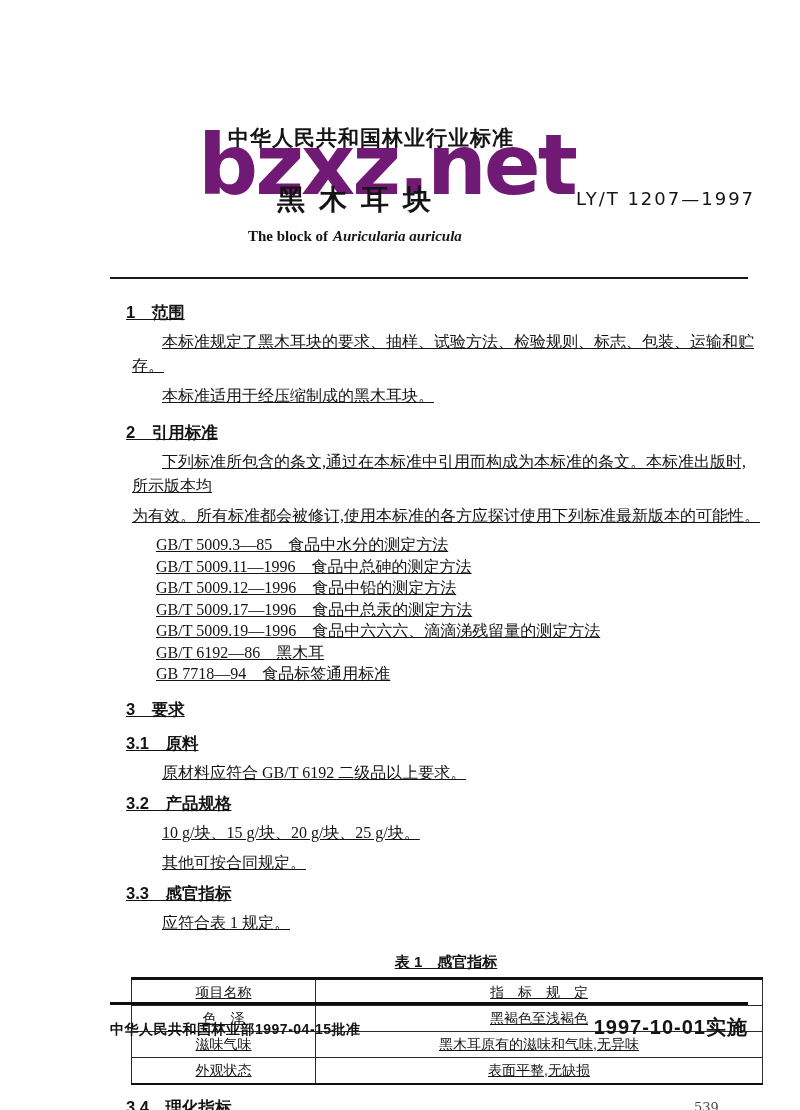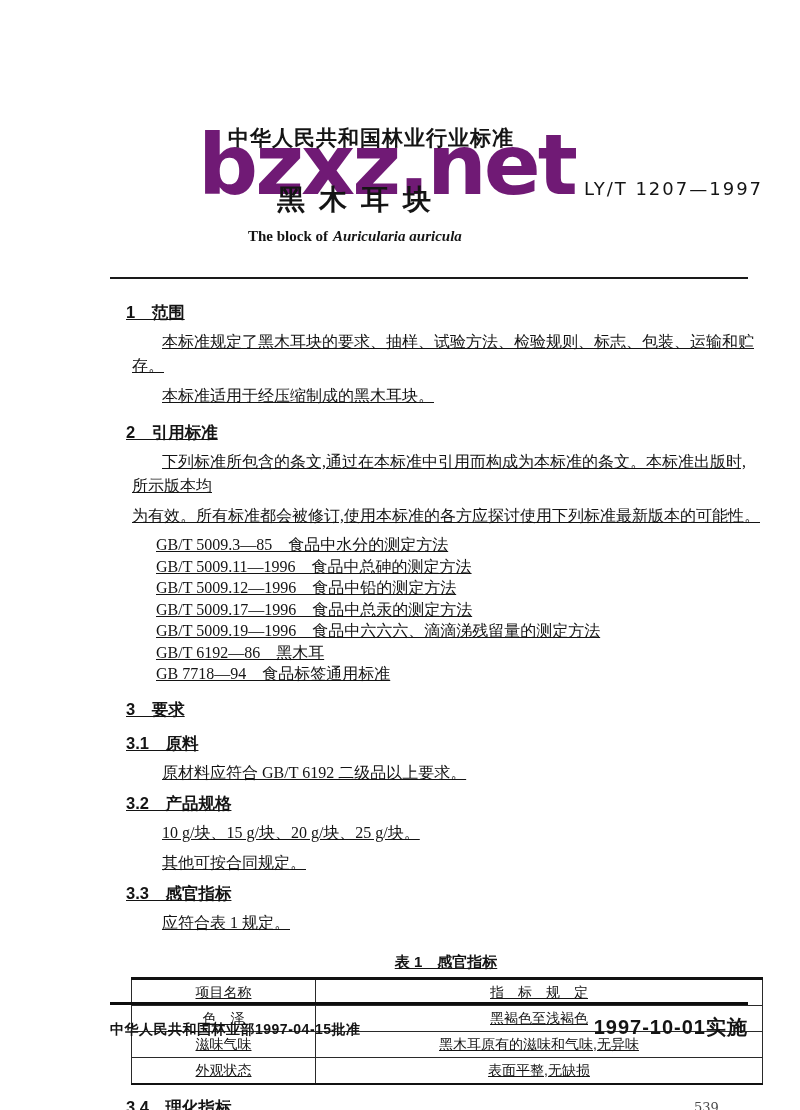--- a/index.html
+++ b/index.html
@@ -22,23 +22,23 @@
     position:absolute; left:228px; top:124px;
     font-family:"Liberation Sans", sans-serif;
     font-weight:bold; font-size:21px; letter-spacing:1px; z-index:1;
   }
   .title-cn {
     position:absolute; left:277px; top:181px;
     font-family:"Liberation Sans", sans-serif;
     font-weight:bold; font-size:28px; letter-spacing:14px; z-index:1;
   }
   .std-code {
-    position:absolute; left:576px; top:178px;
+    position:absolute; left:576px; top:188px;
     font-family:"DejaVu Sans", sans-serif;
-    font-size:18px; letter-spacing:2px; z-index:1;margin-left:8px;
+    font-size:18px; letter-spacing:2px; z-index:1;
   }
   .title-en {
     position:absolute; left:248px; top:228px;
     font-family:"Liberation Serif", serif;
     font-weight:bold; font-size:15px; z-index:1;
   }
   .title-en .species { font-style:italic; margin-left:5px; }
   .header-rule {
     position:absolute; left:110px; top:277px;
     width:638px; height:2px; background:#1a1a1a;

